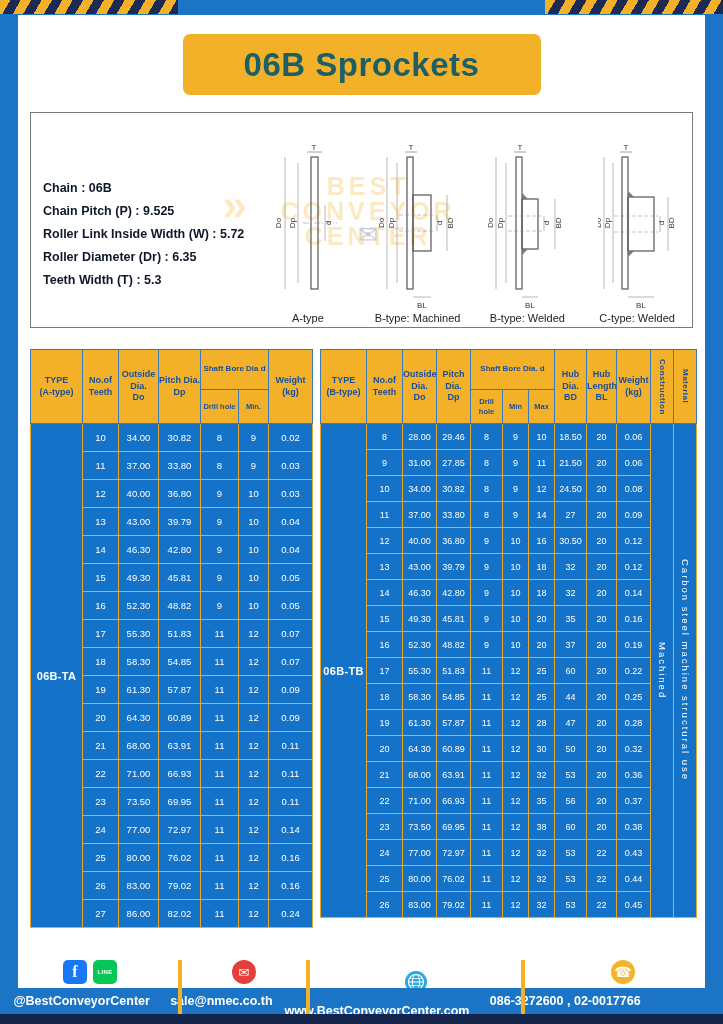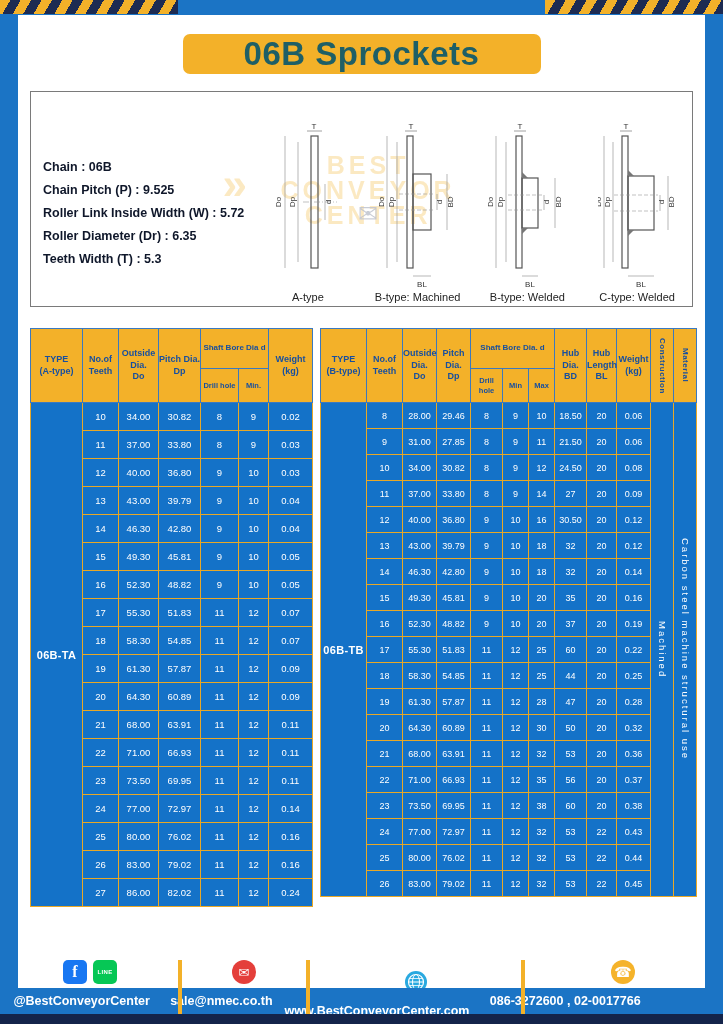--- a/index.html
+++ b/index.html
@@ -6,21 +6,21 @@
   html,body { background:#d8d8d8; }
   body { font-family:"Liberation Sans", sans-serif; }
   .page { position:relative; width:723px; height:1024px; background:#1b74c5; overflow:hidden; margin:0 auto; }
 
   .hazard { position:absolute; top:0; height:14px; width:178px;
     background:repeating-linear-gradient(120deg,#f3b129 0 9px,#1d2b52 9px 18px); }
   .hazard.left { left:0; } .hazard.right { right:0; }
 
   .content { position:absolute; left:18px; top:15px; width:687px; height:973px; background:#ffffff; }
 
-  .title-banner { width:358px; height:40px; margin:19px auto 0; background:#f3b129; border-radius:7px;
+  .title-banner { width:358px; height:61px; margin:19px auto 0; background:#f3b129; border-radius:7px;
     display:flex; align-items:center; justify-content:center; }
   .title-banner h1 { font-size:33px; font-weight:bold; color:#1e5f66; letter-spacing:.5px; }
 
   .diagram-panel { position:relative; margin:17px 12px 0; height:216px; border:1px solid #7a7a7a; background:#fff; display:flex; }
   .specs { width:222px; padding:64px 0 0 12px; position:relative; z-index:2; }
   .spec-line { font-size:12.5px; font-weight:bold; color:#0f172a; line-height:23px; white-space:nowrap; }
 
   .watermark { position:absolute; left:51%; top:46%; transform:translate(-50%,-50%); text-align:center; z-index:0; opacity:.28; }
   .wm-line { color:#f3b129; font-weight:bold; font-size:25px; letter-spacing:4px; line-height:25px; }
   .wm-chevron { position:absolute; left:-58px; top:6px; color:#f3b129; font-size:44px; font-weight:bold; }

